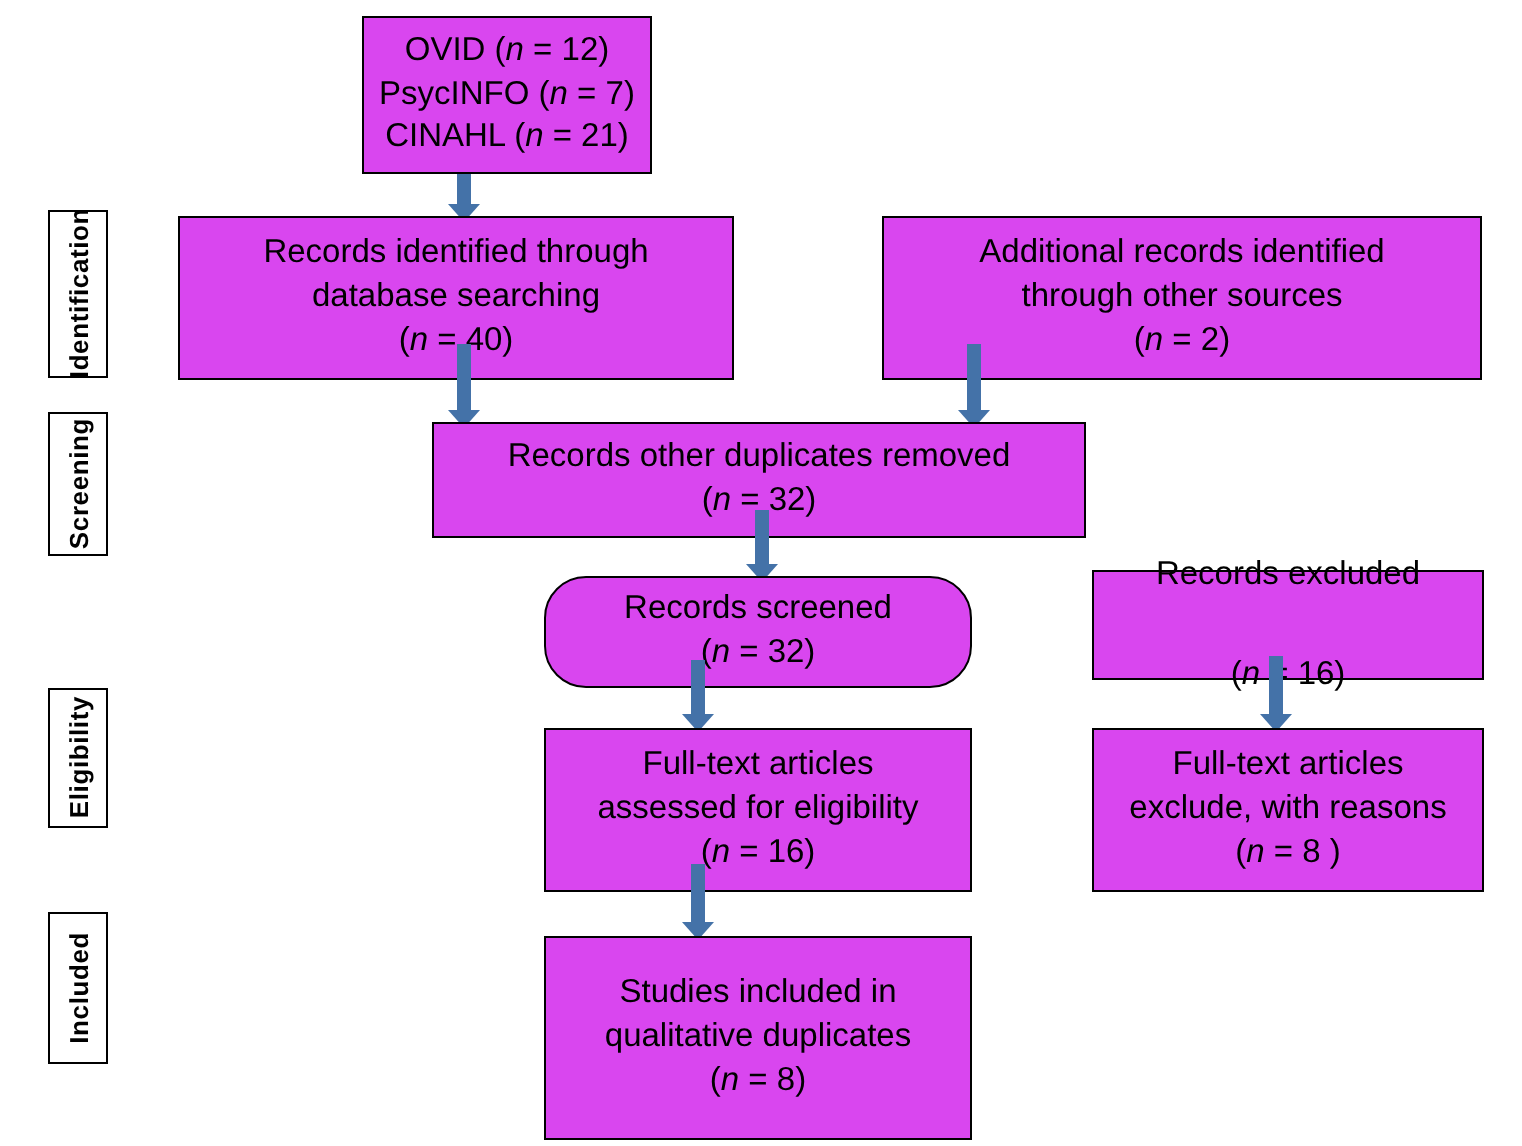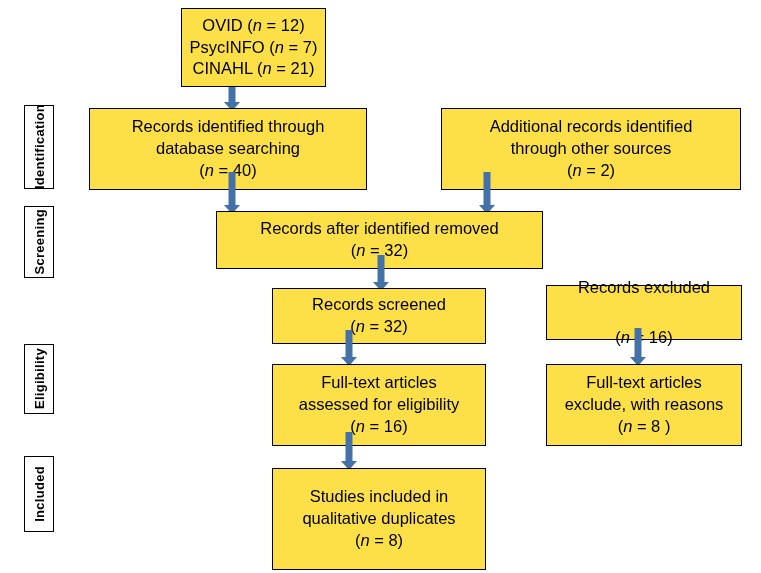--- a/index.html
+++ b/index.html
@@ -37,21 +37,21 @@
     letter-spacing: 0.3px;
     white-space: nowrap;
     line-height: 1;
   }
 
   
   .flow-box {
     position: absolute;
     box-sizing: border-box;
     border: 1.6px solid #000000;
-    background: #fde047;
+    background: #d946ef;
     display: flex;
     flex-direction: column;
     align-items: center;
     justify-content: center;
     text-align: center;
     font-size: 16.5px;
     line-height: 1.32;
     padding: 2px 6px;
   }
   .flow-box .line { display: block; white-space: nowrap; }
@@ -134,34 +134,34 @@
     <div class="shaft" style="height:16px; background:#4472A8;"></div>
     <div class="head" style="border-top:9px solid #4472A8;"></div>
   </div>
 
   <div class="arrow" style="left:477px; top:190px; width:19px; height:24px;">
     <div class="shaft" style="height:16px; background:#4472A8;"></div>
     <div class="head" style="border-top:9px solid #4472A8;"></div>
   </div>
 
   <div class="flow-box" style="left:216px; top:211px; width:327px; height:58px;">
-    <span class="line">Records after identified removed</span>
+    <span class="line">Records other duplicates removed</span>
     <span class="line">(<i>n</i> = 32)</span>
   </div>
 
   <div class="arrow stub" style="left:371px; top:255px; width:19px; height:14px;">
     <div class="shaft" style="height:14px; background:#4472A8;"></div>
   </div>
 
   <div class="arrow" style="left:371px; top:269px; width:19px; height:22px;">
     <div class="shaft" style="height:14px; background:#4472A8;"></div>
     <div class="head" style="border-top:9px solid #4472A8;"></div>
   </div>
 
-  <div class="flow-box" style="left:272px; top:288px; width:214px; height:56px;">
+  <div class="flow-box" style="left:272px; top:288px; width:214px; height:56px;border-radius:21px;">
     <span class="line">Records screened</span>
     <span class="line">(<i>n</i> = 32)</span>
   </div>
 
   <div class="flow-box" style="left:546px; top:285px; width:196px; height:55px;gap:28px;">
     <span class="line">Records excluded</span>
     <span class="line">(<i>n</i> = 16)</span>
   </div>
 
   <div class="arrow stub" style="left:339px; top:330px; width:19px; height:14px;">

